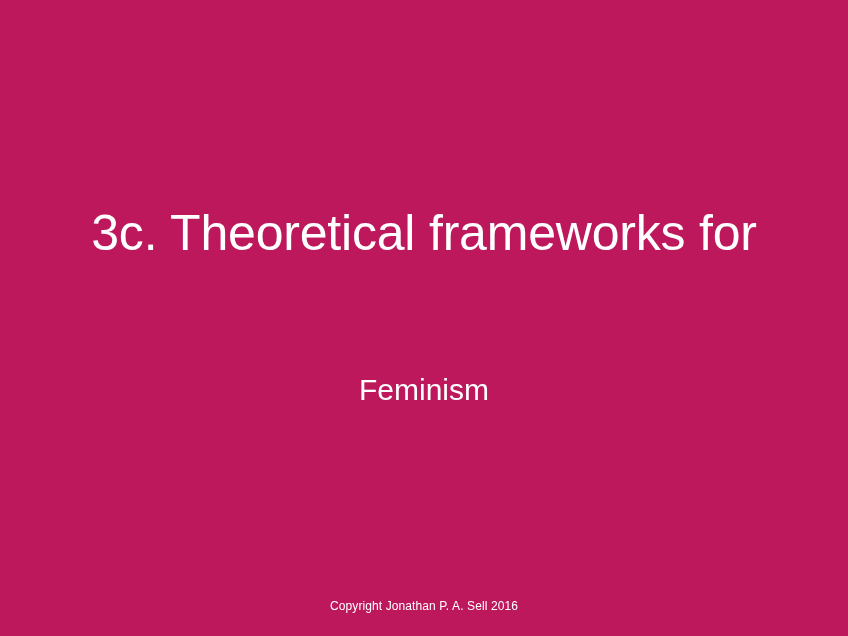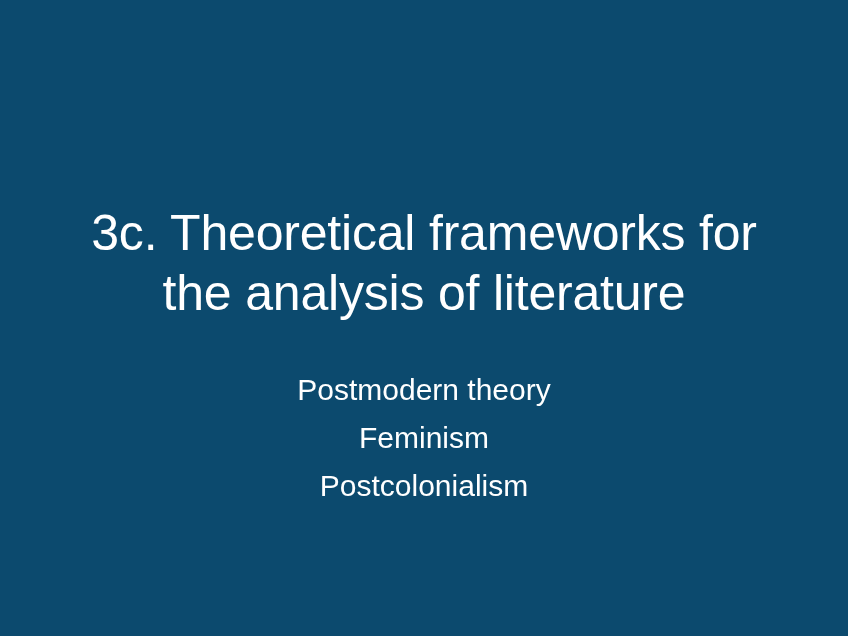--- a/index.html
+++ b/index.html
@@ -12,21 +12,21 @@
     height: 636px;
     overflow: hidden;
     font-family: "Liberation Sans", "DejaVu Sans", sans-serif;
     -webkit-font-smoothing: antialiased;
   }
 
   .slide {
     position: relative;
     width: 848px;
     height: 636px;
-    background: #0c4a6e;
+    background: #be185d;
     box-sizing: border-box;
   }
 
   
   .title-block {
     position: absolute;
     left: 0;
     right: 0;
     top: 203px;
     text-align: center;
@@ -81,23 +81,23 @@
     white-space: nowrap;
   }
 </style>
 </head>
 <body>
 
 <div class="slide">
 
   <div class="title-block">
     <span class="title-line">3c. Theoretical frameworks for</span>
-    <span class="title-line">the analysis of literature</span>
   </div>
 
   <div class="subtitle-block">
-    <span class="subtitle-line">Postmodern theory</span>
     <span class="subtitle-line">Feminism</span>
-    <span class="subtitle-line">Postcolonialism</span>
   </div>
 
+  <div class="footer">
+    <span class="copyright">Copyright Jonathan P. A. Sell 2016</span>
+  </div>
 
 </div>
 
 </body></html>

